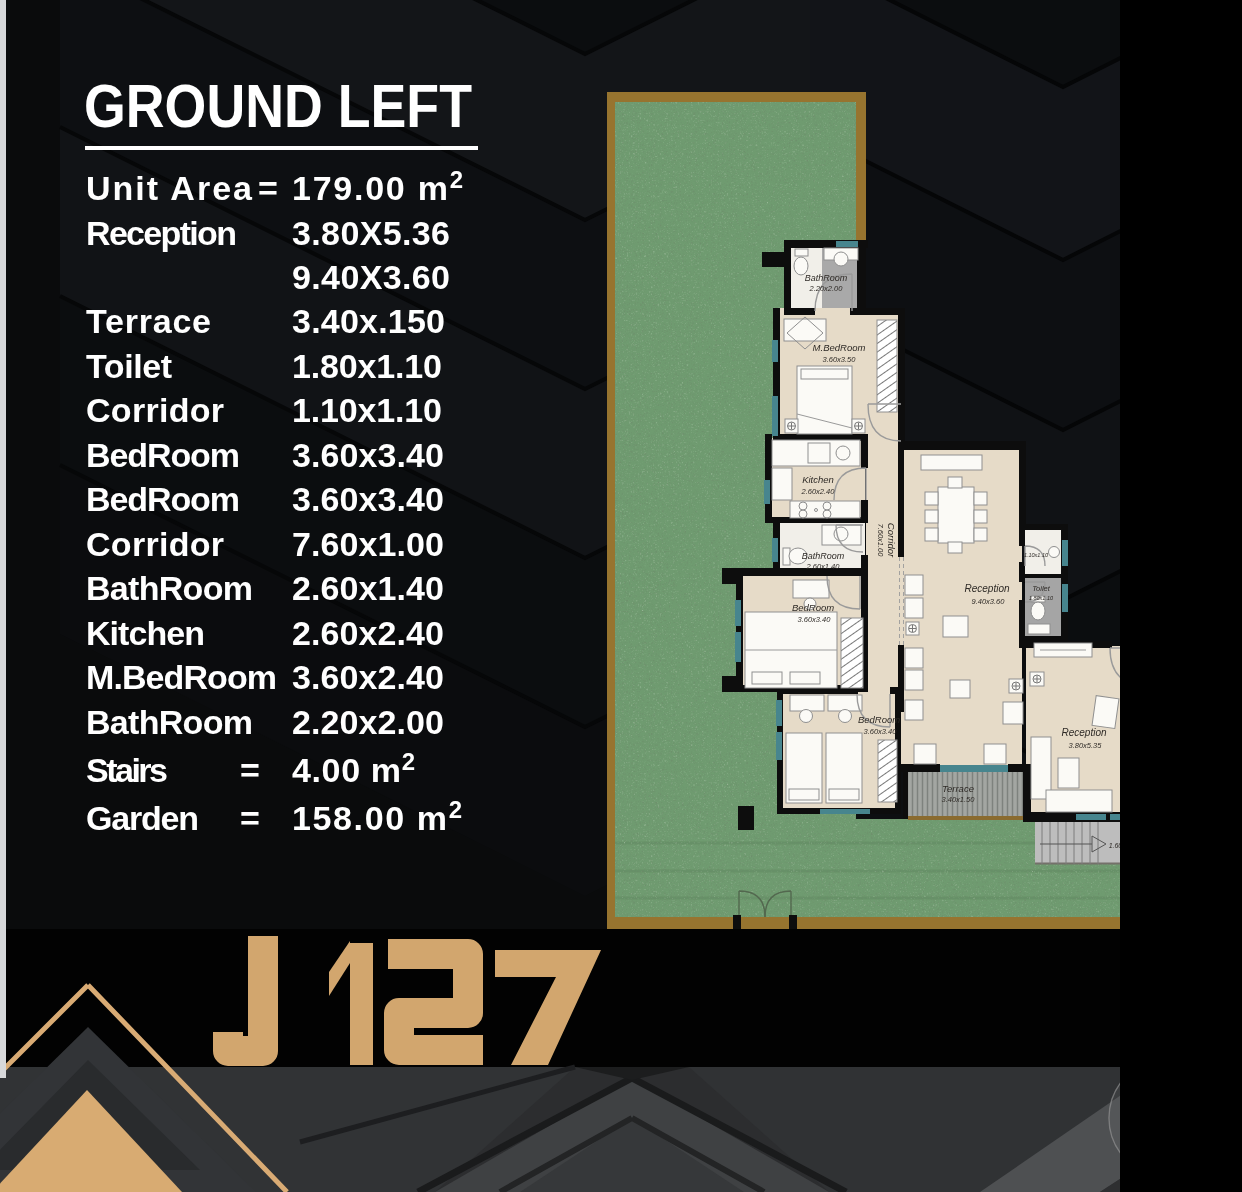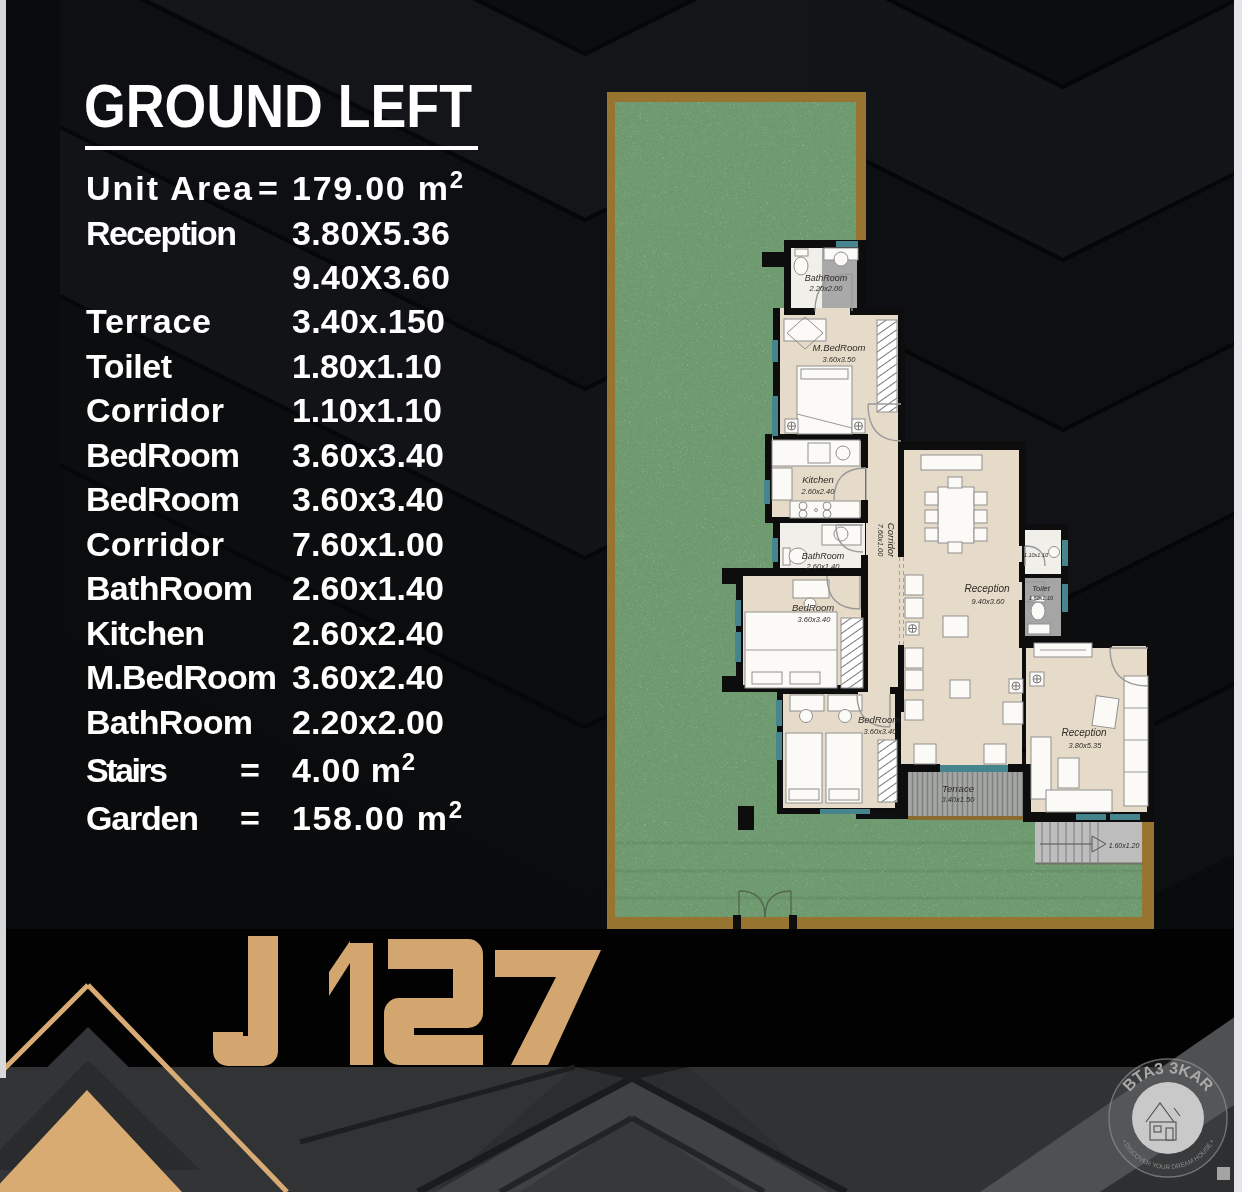--- a/index.html
+++ b/index.html
@@ -1,16 +1,16 @@
 <!DOCTYPE html>
 <html><head>
 <meta charset="utf-8">
 <style>
   html,body{margin:0;padding:0;background:#000;}
-  #canvas{position:relative;width:1242px;height:1192px;overflow:hidden;background:#be185d;}
+  #canvas{position:relative;width:1120px;height:1192px;overflow:hidden;background:#be185d;}
   svg{display:block;}
   text{font-family:"Liberation Sans", sans-serif;}
   .lbl{font-family:"Liberation Serif", serif;font-style:italic;fill:#2e2a26;}
 </style>
 </head>
 <body>
 <div id="canvas">
 <svg width="1242" height="1192" viewBox="0 0 1242 1192">
 <defs>
   <pattern id="hatch" width="7" height="7" patternUnits="userSpaceOnUse" patternTransform="rotate(55)">

